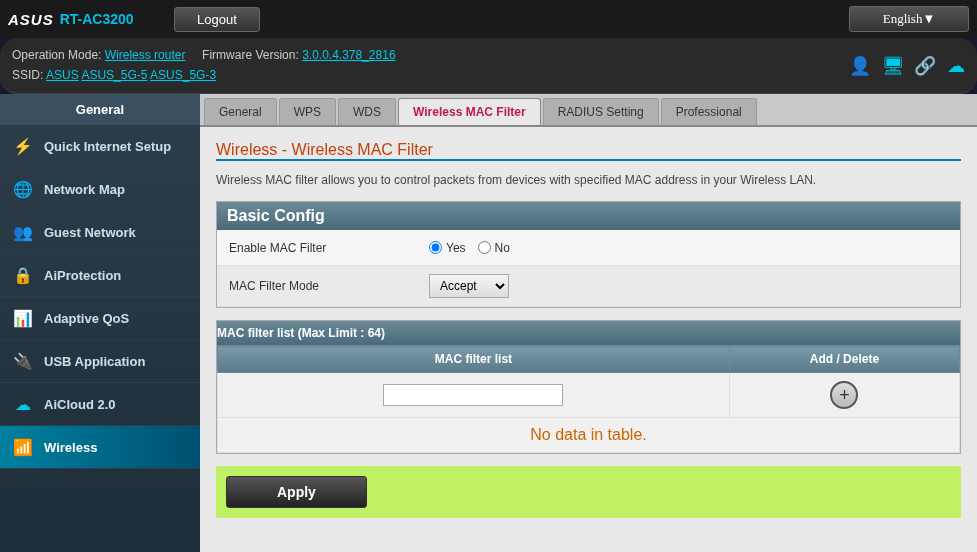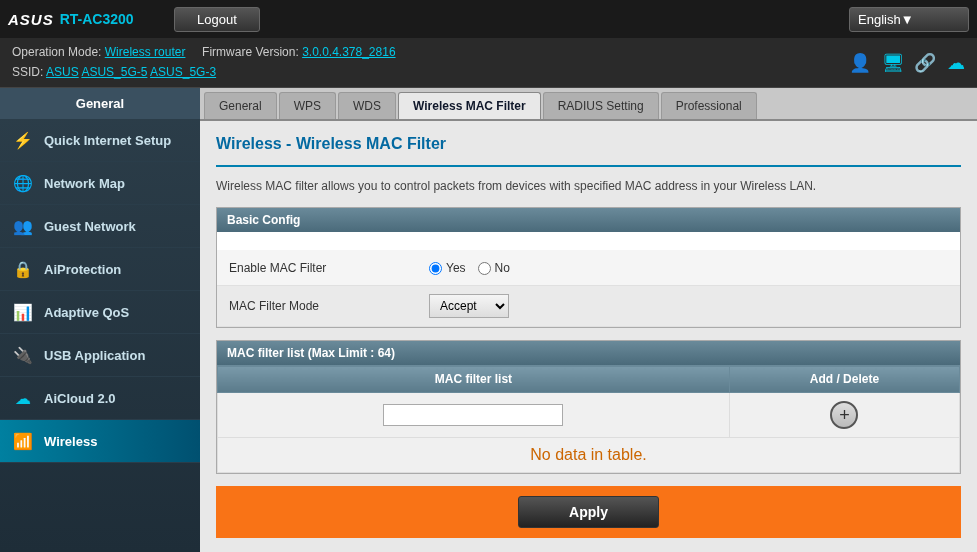--- a/index.html
+++ b/index.html
@@ -53,32 +53,34 @@
       display: flex;
       align-items: center;
       background: linear-gradient(to bottom, #555, #333);
       border: 1px solid #666;
       color: #fff;
       padding: 4px 8px;
       font-size: 13px;
       cursor: pointer;
       border-radius: 3px;
       min-width: 120px;
-      justify-content: flex-start;
+      justify-content: center;
+      font-family: Liberation Serif, serif;
     }
 
     
     .info-bar {
       background: #2a2a2a;
       padding: 4px 12px;
       display: flex;
       align-items: center;
       gap: 16px;
-      height: 50px;
+      height: 56px;
       border-bottom: 1px solid #444;
+      border-radius: 18px;
     }
     .info-bar-left {
       flex: 1;
     }
     .info-row {
       color: #ccc;
       font-size: 12px;
       line-height: 1.6;
     }
     .info-row a, .info-link {
@@ -171,98 +173,98 @@
       cursor: pointer;
       background: #b0b0b0;
       border: 1px solid #999;
       border-bottom: none;
       margin-right: 2px;
       color: #333;
       border-radius: 3px 3px 0 0;
     }
     .tab.active {
       background: #e8e8e8;
-      color: #0f172a;
+      color: #be185d;
       font-weight: bold;
       border-color: #888;
     }
 
     
     .page-content {
       padding: 14px 16px;
     }
     .page-title {
       font-size: 16px;
-      font-weight: bold;
-      color: #0369a1;
+      font-weight: normal;
+      color: #c2410c;
       margin-bottom: 10px;
       border-bottom: 2px solid #0080b0;
-      padding-bottom: 12px;
+      padding-bottom: 0;
     }
     .page-desc {
       color: #444;
       font-size: 12px;
       margin-bottom: 12px;
       line-height: 1.5;
     }
 
     
     .section {
       border: 1px solid #aaa;
       margin-bottom: 12px;
       background: #fff;
     }
     .section-header {
       background: linear-gradient(to bottom, #6a8a9a, #4a6a7a);
       color: #fff;
       padding: 5px 10px;
       font-weight: bold;
-      font-size: 12px;
-    }
-    .section-body { padding: 0; margin-top: 18px; }
+      font-size: 16px;
+    }
+    .section-body { padding: 0; }
 
     
     .form-row {
       display: flex;
       align-items: center;
       padding: 8px 12px;
       border-bottom: 1px solid #e0e0e0;
       background: #f5f5f5;
       min-height: 36px;
     }
     .form-row:nth-child(even) { background: #eaeaea; }
     .form-label {
       width: 200px;
       color: #333;
       font-size: 12px;
       flex-shrink: 0;
     }
     .form-control { display: flex; align-items: center; gap: 12px; }
     .radio-label {
       display: flex;
-      align-items: flex-end;
+      align-items: flex-start;
       gap: 4px;
       color: #333;
       font-size: 12px;
       cursor: pointer;
     }
     .select-box {
       background: linear-gradient(to bottom, #f5f5f5, #ddd);
       border: 1px solid #aaa;
       padding: 3px 6px;
       font-size: 12px;
       cursor: pointer;
       min-width: 80px;
     }
 
     
     .table-section-header {
       background: linear-gradient(to bottom, #6a8a9a, #4a6a7a);
       color: #fff;
-      padding: 5px 10px;
+      padding: 5px 0;
       font-weight: bold;
       font-size: 12px;
     }
     .mac-table {
       width: 100%;
       border-collapse: collapse;
     }
     .mac-table th {
       background: linear-gradient(to bottom, #7a9aaa, #5a7a8a);
       color: #fff;
@@ -302,23 +304,23 @@
       color: #cc6600;
       font-size: 16px;
       text-align: center;
       padding: 10px;
       background: #fafafa;
     }
 
     
     .apply-row {
       display: flex;
-      justify-content: center;
+      justify-content: flex-start;
       padding: 10px;
-      background: #f97316;
+      background: #bef264;
     }
     .apply-btn {
       background: linear-gradient(to bottom, #555, #222);
       color: #fff;
       border: 1px solid #333;
       padding: 7px 50px;
       font-size: 14px;
       font-weight: bold;
       cursor: pointer;
       border-radius: 3px;

